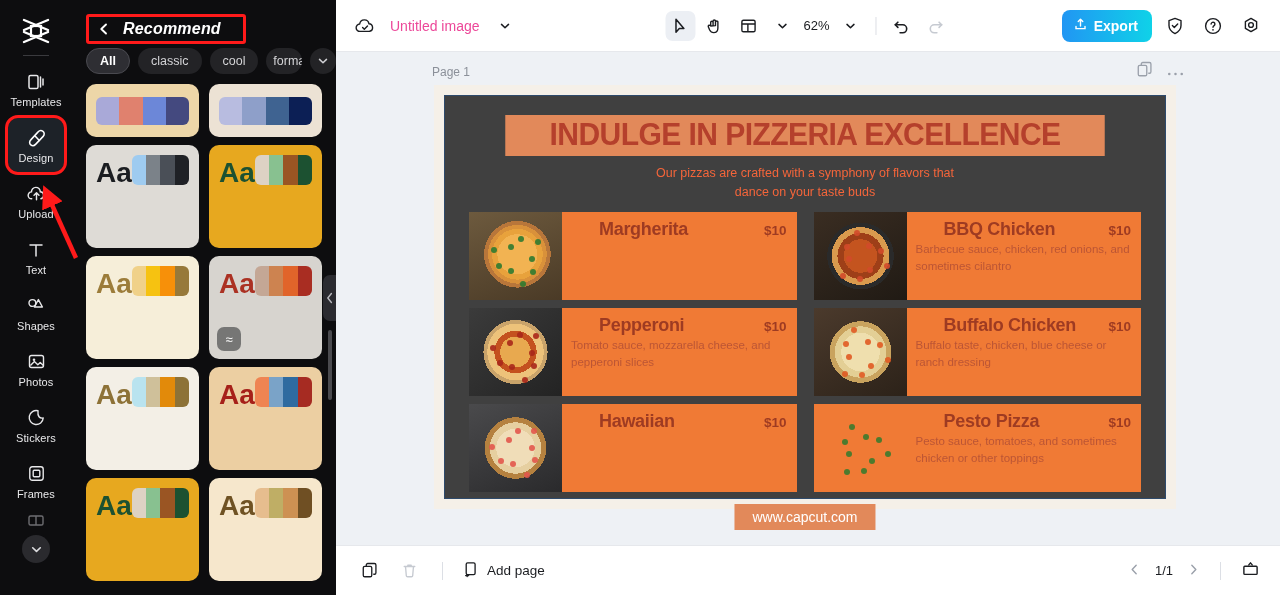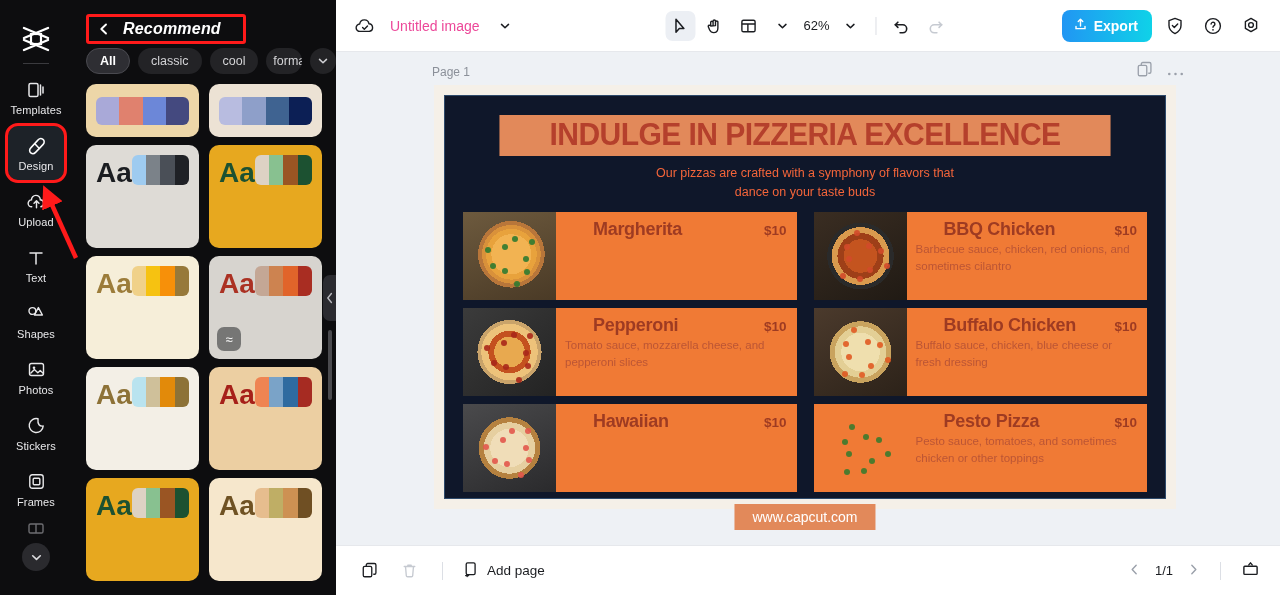--- a/index.html
+++ b/index.html
@@ -9,21 +9,21 @@
     font-family: "Liberation Sans", sans-serif;
     background: #eef1f5;
   }
   .app { position: relative; width: 1280px; height: 595px; display: flex; }
 
   
   .rail {
     width: 72px; height: 595px;
     background: #0d0d0f;
     display: flex; flex-direction: column; align-items: center;
-    padding-top: 16px;
+    padding-top: 8px;
     flex-shrink: 0;
     position: relative;
     z-index: 5;
   }
   .logo { width: 46px; height: 38px; display:flex; align-items:center; justify-content:center; margin-top: 4px; }
   .rail-sep { width: 26px; height: 1px; background: #3a3a3e; margin: 5px 0 6px; }
   .rail-item {
     width: 56px; height: 54px; border-radius: 10px;
     display: flex; flex-direction: column; align-items: center; justify-content: center;
     gap: 3px; cursor: pointer; margin-bottom: 2px; position: relative;
@@ -116,21 +116,21 @@
   }
 
   .canvas-wrap { flex:1; position:relative; overflow:hidden; }
   .page-label { position:absolute; left: 96px; top: 13px; font-size: 12px; color:#8b9099; }
   .page-tools { position:absolute; right: 96px; top: 9px; display:flex; align-items:center; gap: 14px; color:#9aa0aa; }
 
   .poster {
     position:absolute; left: 98px; top: 33px; width: 742px; height: 424px;
     background: #f5f0e8; padding: 10px;
   }
-  .poster-inner { width:100%; height:100%; border: 1.5px solid #2e4a6b; background:#0f172a; padding: 14px 18px; }
+  .poster-inner { width:100%; height:100%; border: 1.5px solid #2e4a6b; background:#404040; padding: 14px 24px; }
   .poster-title {
     background:#e2895a; color:#b5402c; font-size: 31px; font-weight:bold;
     text-align:center; letter-spacing:-.6px; line-height: 1.12;
     padding: 3px 14px; margin: 5px 27px 0 27px; font-stretch: condensed;
     transform: scaleX(.97); white-space: nowrap;
   }
   .poster-sub { text-align:center; color:#f4653a; font-size: 12.5px; line-height: 1.52; margin-top: 8px; }
 
   .menu-grid { display:grid; grid-template-columns: 1fr 1fr; gap: 8px 17px; margin-top: 10px; }
   .menu-card { height: 88px; display:flex; background:#f07a35; overflow:hidden; }
@@ -583,21 +583,21 @@
                   <span style="position: absolute; width: 6px; height: 6px; border-radius: 50%; background: rgb(224, 90, 34); left: 71.4424px; top: 49.3557px; opacity: 0.9;"></span>
                   <span style="position: absolute; width: 6px; height: 6px; border-radius: 50%; background: rgb(224, 90, 34); left: 54.6409px; top: 55.0152px; opacity: 0.9;"></span>
                   <span style="position: absolute; width: 6px; height: 6px; border-radius: 50%; background: rgb(224, 90, 34); left: 45.3413px; top: 63.9892px; opacity: 0.9;"></span>
                   <span style="position: absolute; width: 6px; height: 6px; border-radius: 50%; background: rgb(224, 90, 34); left: 28.6406px; top: 63.3559px; opacity: 0.9;"></span>
                 </div>
                 <div class="card-body">
                   <div class="card-top">
                     <div class="card-name">Buffalo Chicken</div>
                     <div class="card-price">$10</div>
                   </div>
-                  <div class="card-desc">Buffalo sauce, chicken, blue cheese or fresh dressing</div>
+                  <div class="card-desc">Buffalo taste, chicken, blue cheese or ranch dressing</div>
                 </div>
               </div>
               <div class="menu-card" style="background: rgb(240, 122, 53);">
                 <div class="card-img" style="background: radial-gradient(circle, rgb(240, 221, 184) 0px, rgb(240, 221, 184) 30%, rgb(230, 207, 160) 30%, rgb(230, 207, 160) 40%, rgb(181, 129, 63) 40%, rgb(181, 129, 63) 48%, transparent 48%), linear-gradient(155deg, rgb(74, 74, 76), rgb(42, 42, 44));">
                   <span style="position: absolute; width: 6px; height: 6px; border-radius: 50%; background: rgb(226, 87, 75); left: 36.849px; top: 33.4048px; opacity: 0.9;"></span>
                   <span style="position: absolute; width: 6px; height: 6px; border-radius: 50%; background: rgb(226, 87, 75); left: 45.7149px; top: 24.002px; opacity: 0.9;"></span>
                   <span style="position: absolute; width: 6px; height: 6px; border-radius: 50%; background: rgb(226, 87, 75); left: 62.4268px; top: 23.8466px; opacity: 0.9;"></span>
                   <span style="position: absolute; width: 6px; height: 6px; border-radius: 50%; background: rgb(226, 87, 75); left: 59.7512px; top: 41.3726px; opacity: 0.9;"></span>
                   <span style="position: absolute; width: 6px; height: 6px; border-radius: 50%; background: rgb(226, 87, 75); left: 63.4613px; top: 53.752px; opacity: 0.9;"></span>
                   <span style="position: absolute; width: 6px; height: 6px; border-radius: 50%; background: rgb(226, 87, 75); left: 55.2399px; top: 68.3027px; opacity: 0.9;"></span>

